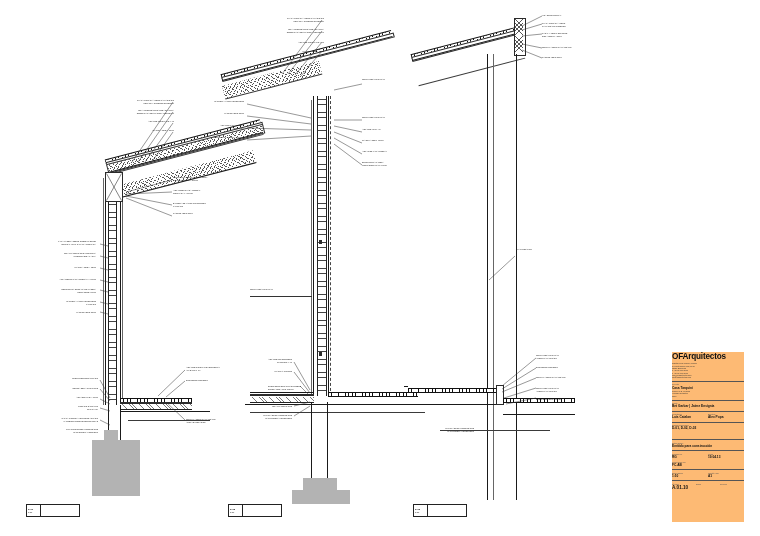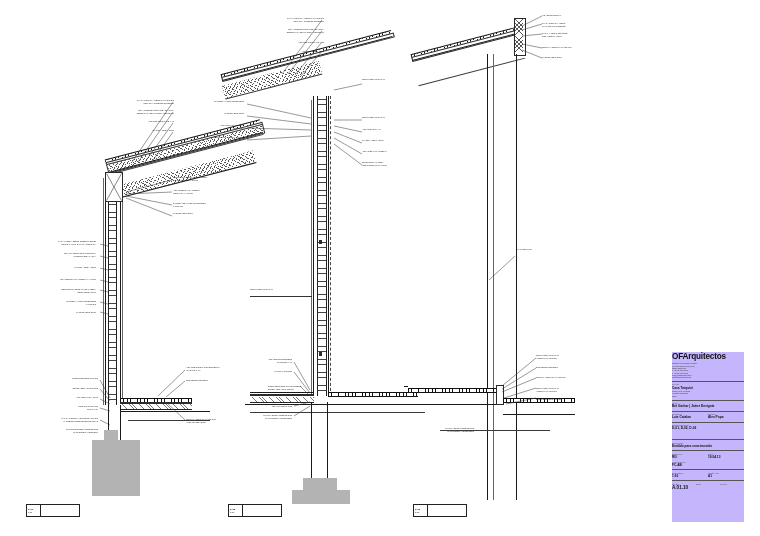--- a/index.html
+++ b/index.html
@@ -40,21 +40,21 @@
 
   
   .tag{position:absolute;border:0.7px solid #222;display:flex;height:11px;background:#fff;}
   .tag .tcell{border-right:0.7px solid #222;display:flex;flex-direction:column;justify-content:center;padding:0 1px;}
   .tag .tcell:last-child{border-right:none;}
   .tag .tnum{font-size:2.4px;line-height:3px;font-weight:bold;}
   .tag .tsc{font-size:2.2px;line-height:3px;}
   .tag .twide{width:38px;}
 
   
-  #titleblock{position:absolute;left:672px;top:352px;width:72px;height:170px;background:#c4b5fd;}
+  #titleblock{position:absolute;left:672px;top:352px;width:72px;height:170px;background:#fdba74;}
   #titleblock .tbrule{height:0.7px;background:#555;margin:2.5px 0 1.6px 0;}
   .tb-logo{font-size:8.2px;font-weight:bold;letter-spacing:-0.2px;color:#111;line-height:9px;}
   .tb-addr{font-size:1.85px;line-height:2.35px;color:#333;white-space:pre-line;margin-top:1.2px;}
   .tb-lab{font-size:1.8px;line-height:2.3px;color:#555;}
   .tb-val{font-size:3.2px;line-height:4px;font-weight:bold;color:#111;}
   .tb-sub{font-size:1.9px;line-height:2.5px;color:#333;white-space:pre-line;}
   .tb-row{display:flex;}
   .tb-col{flex:1;}
   .tb-big{font-size:4.6px;line-height:5.4px;font-weight:bold;}
 </style>

